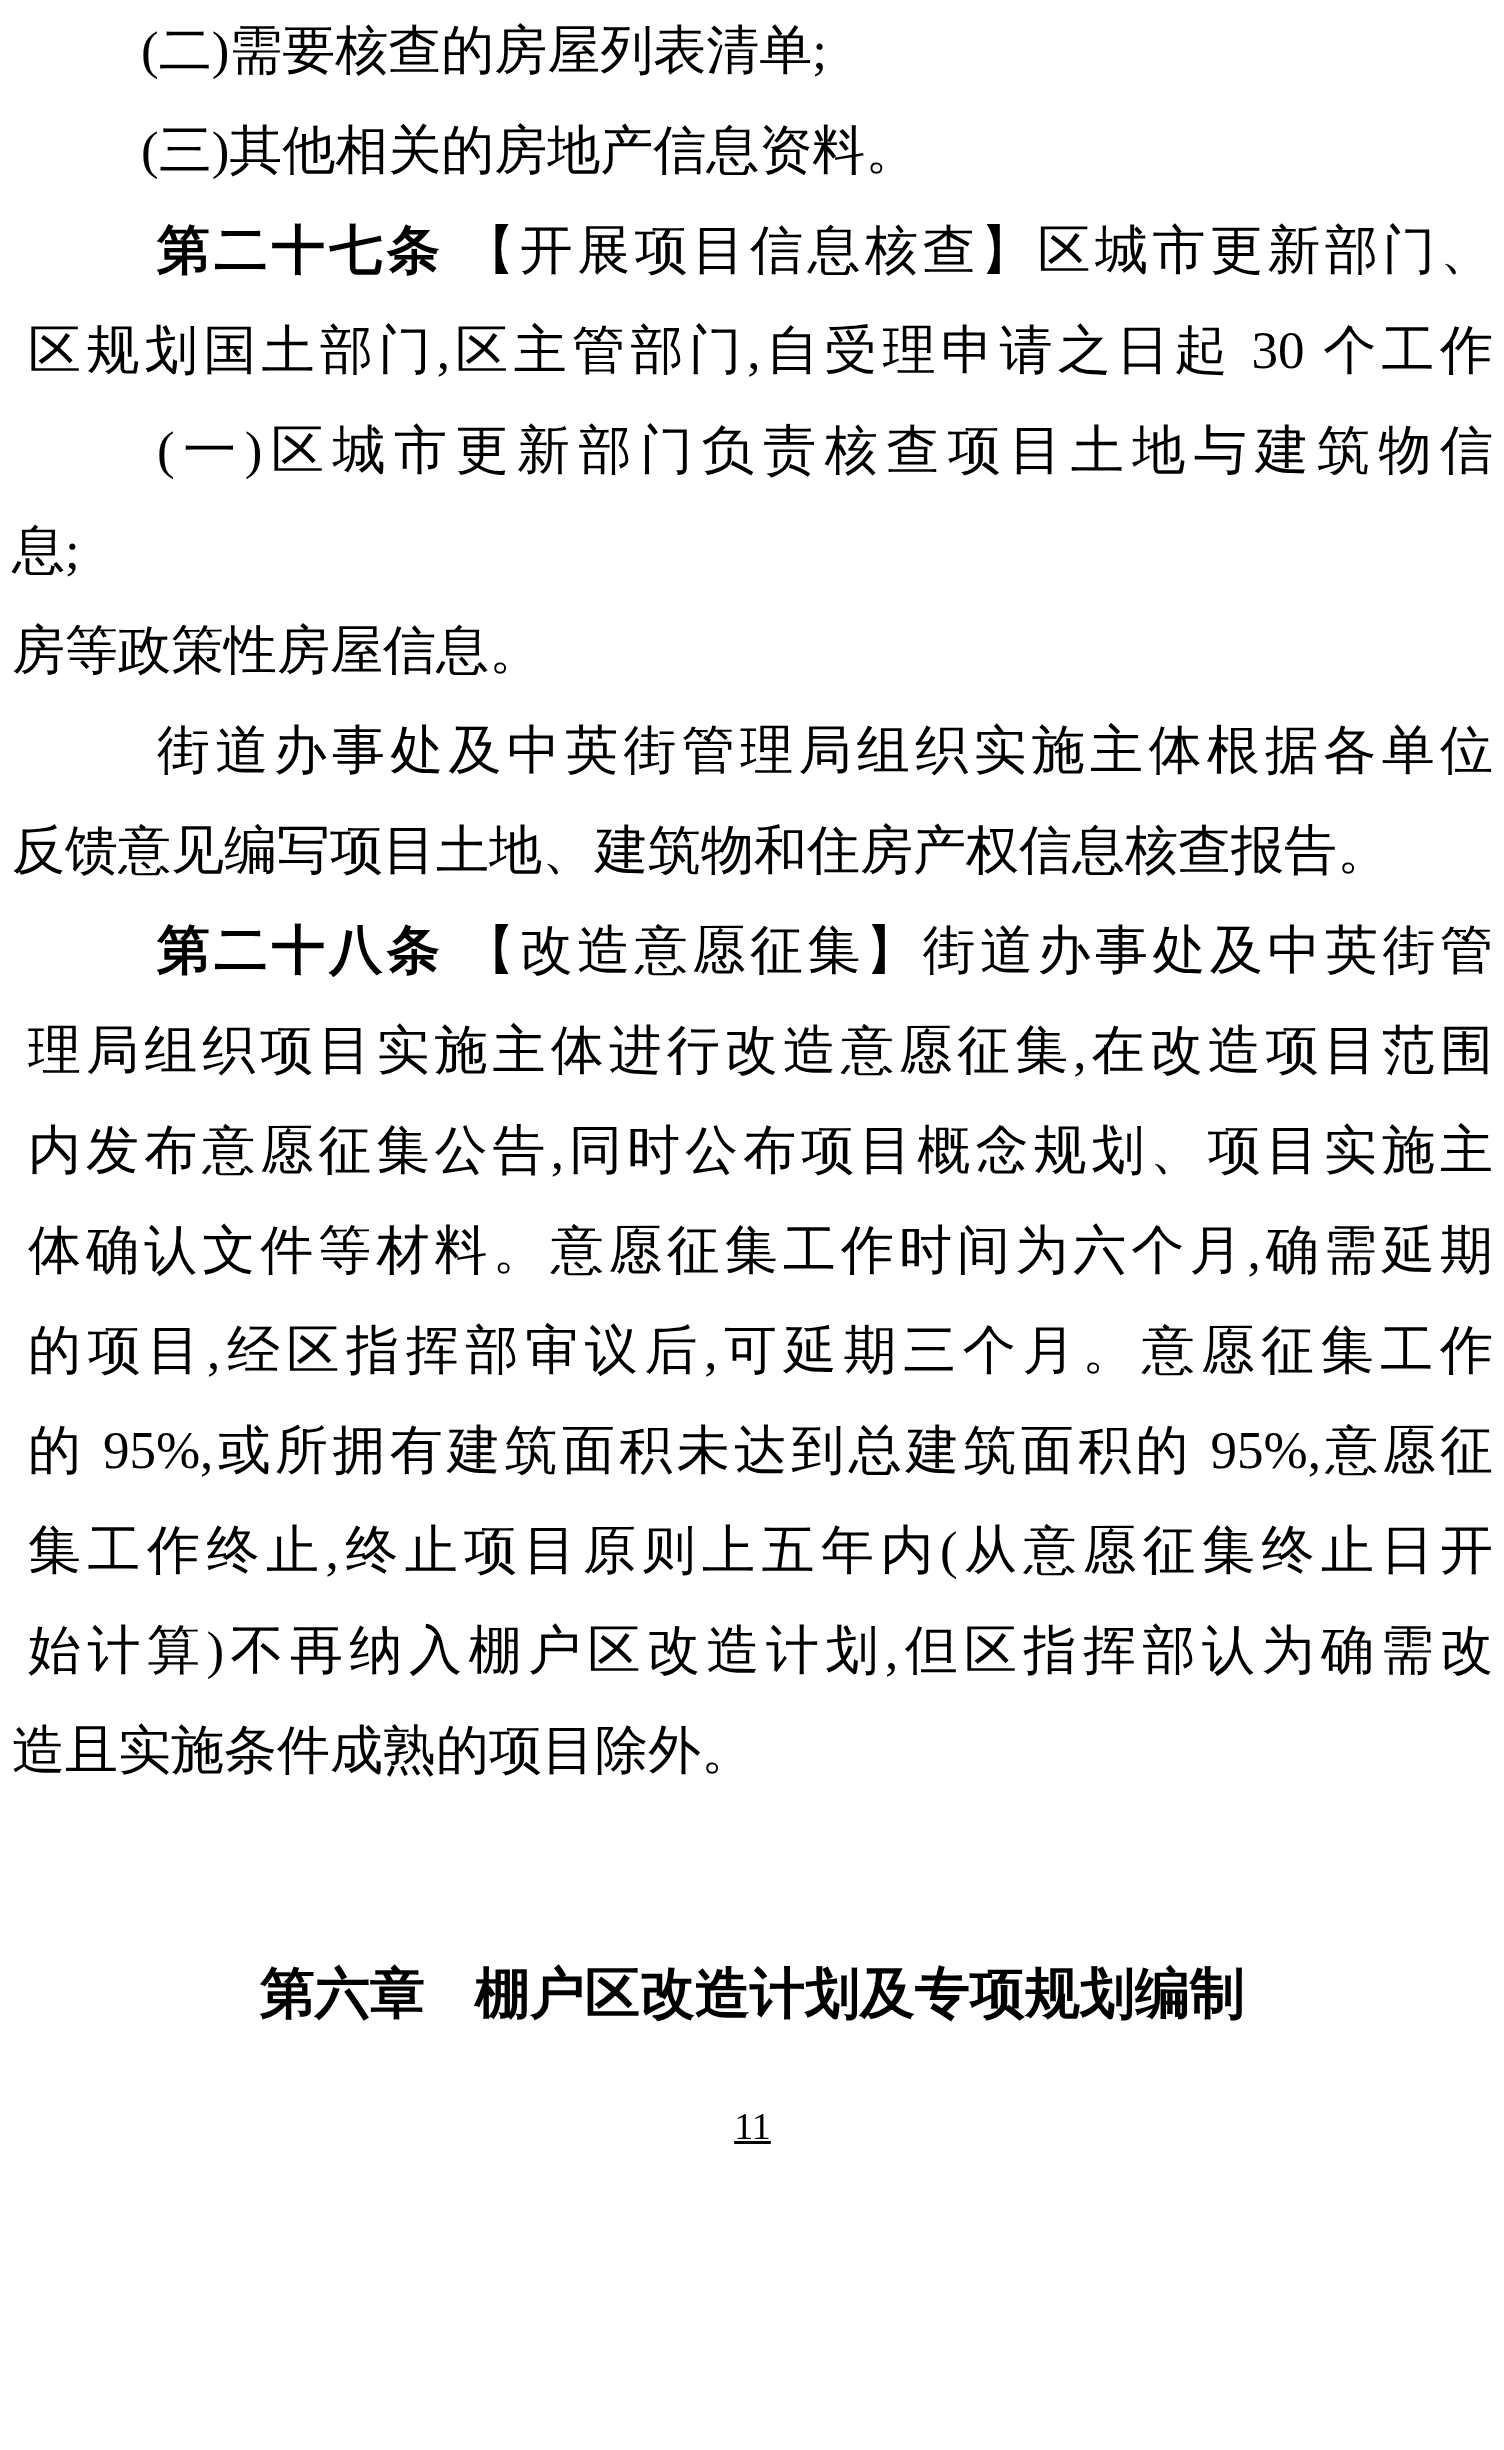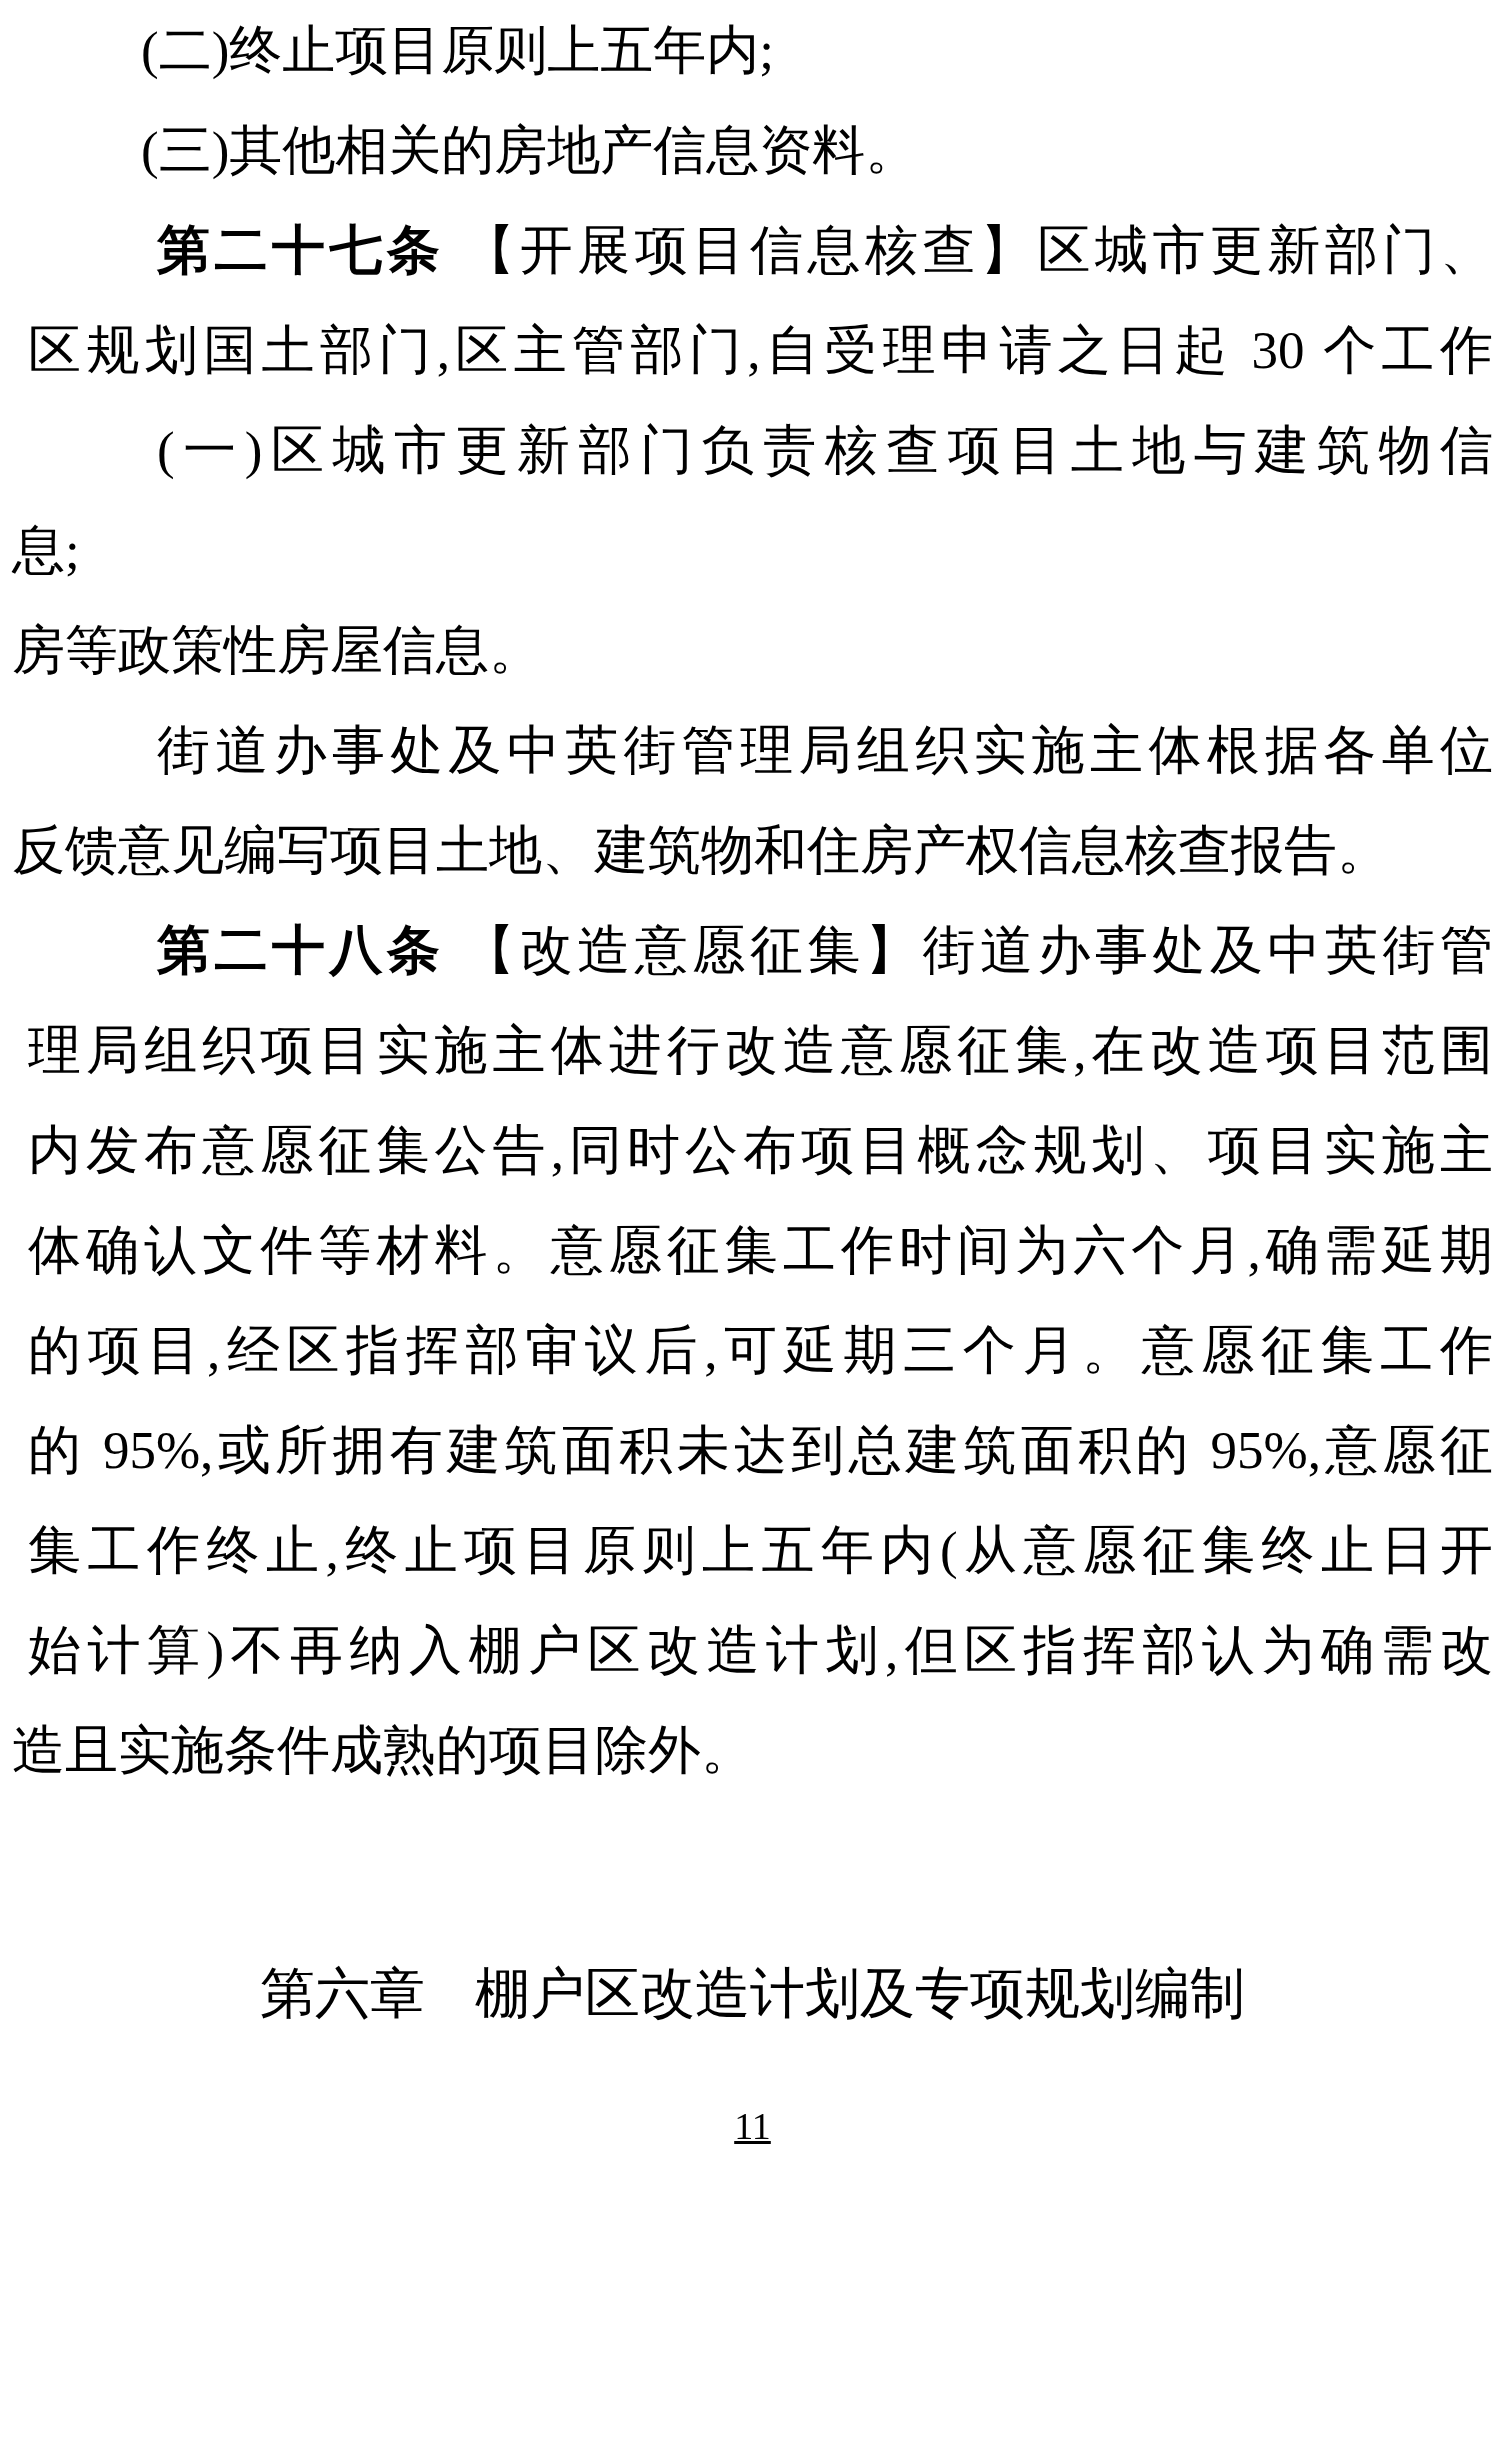--- a/index.html
+++ b/index.html
@@ -38,21 +38,21 @@
   .line.ind {
     text-indent: 129px;
   }
   .article-no {
     font-weight: bold;
   }
   .chapter {
     margin-top: 159px;
     text-align: center;
     font-size: 55px;
-    font-weight: normal;
+    font-weight: bold;
     line-height: 69px;
     white-space: nowrap;
   }
   .chapter .chapter-label {
     margin-right: 50px;
   }
   .page-num {
     margin-top: 77px;
     text-align: center;
     font-size: 38px;
@@ -60,21 +60,21 @@
     text-decoration: underline;
   }
 </style>
 </head>
 <body>
 
 <div class="page">
 
   <div class="body-text">
 
-    <div class="line ind">(二)终止项目原则上五年内;</div>
+    <div class="line ind">(二)需要核查的房屋列表清单;</div>
     <div class="line ind">(三)其他相关的房地产信息资料。</div>
 
     <div class="line ind just"><span class="article-no">第二十七条</span><span> 【开展项目信息核查】区城市更新部门、</span></div>
     <div class="line just">区规划国土部门,区主管部门,自受理申请之日起 30 个工作</div>
 
     <div class="line ind just">(一)区城市更新部门负责核查项目土地与建筑物信</div>
     <div class="line">息;</div>
 
     <div class="line">房等政策性房屋信息。</div>
 

